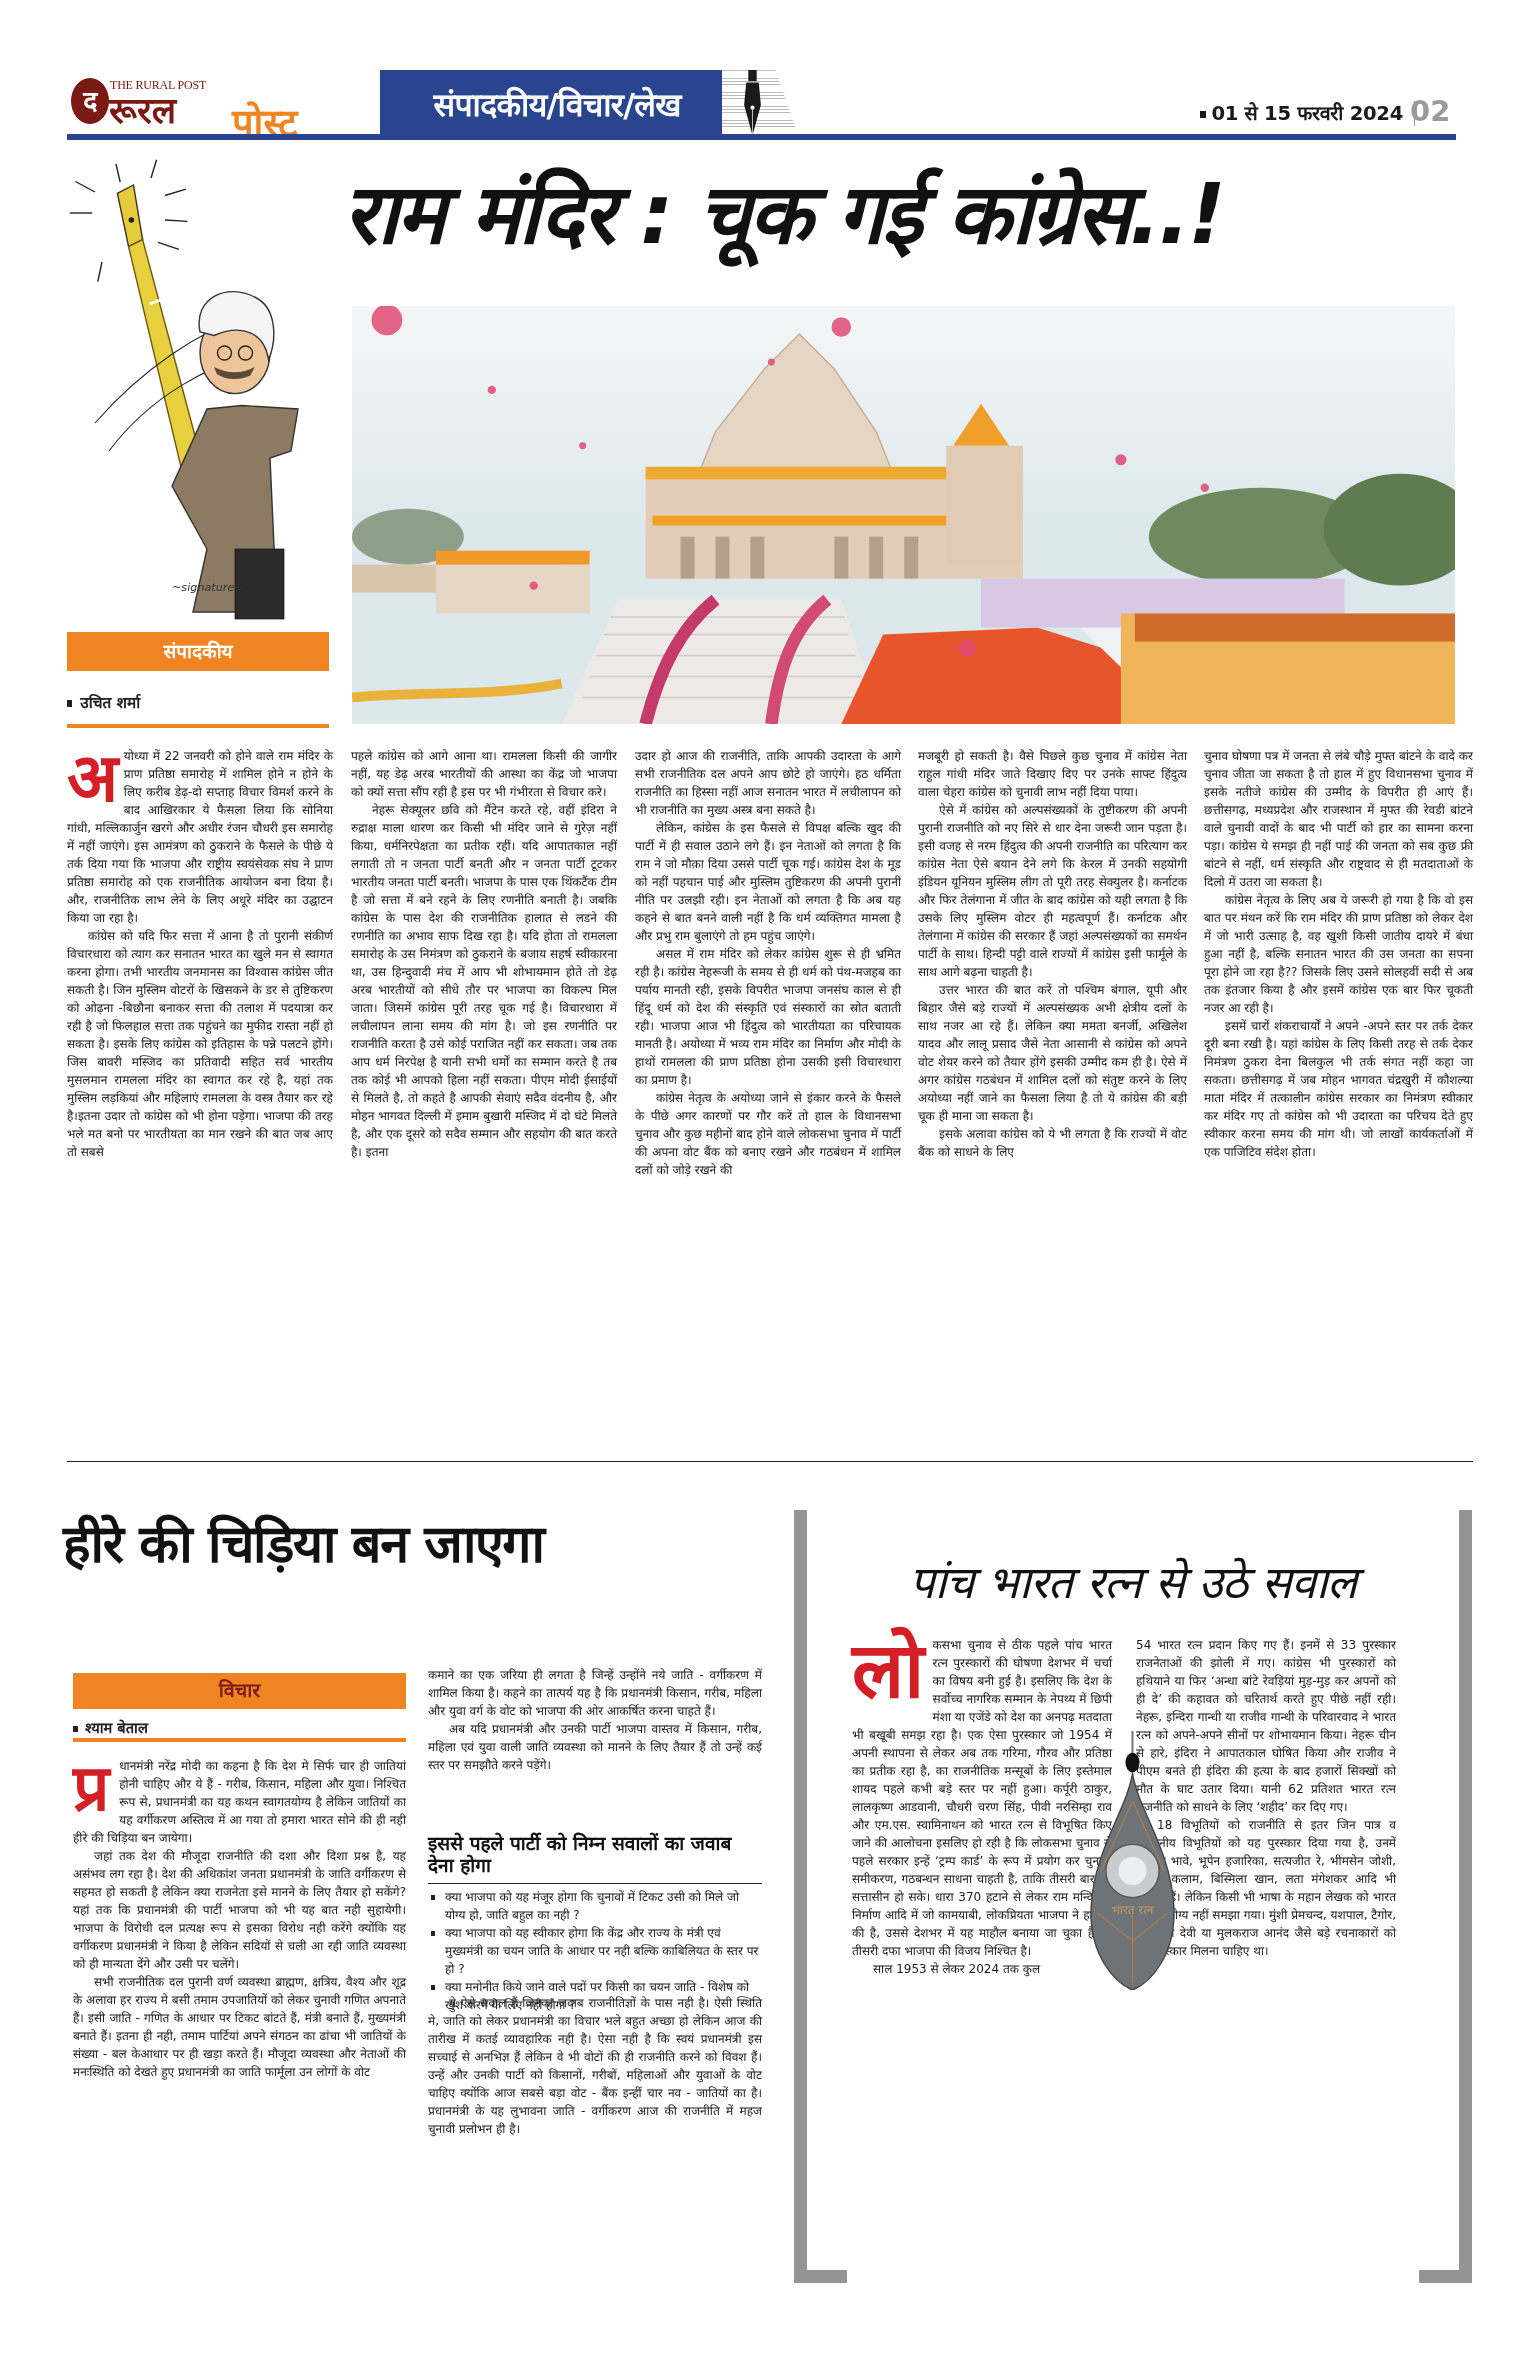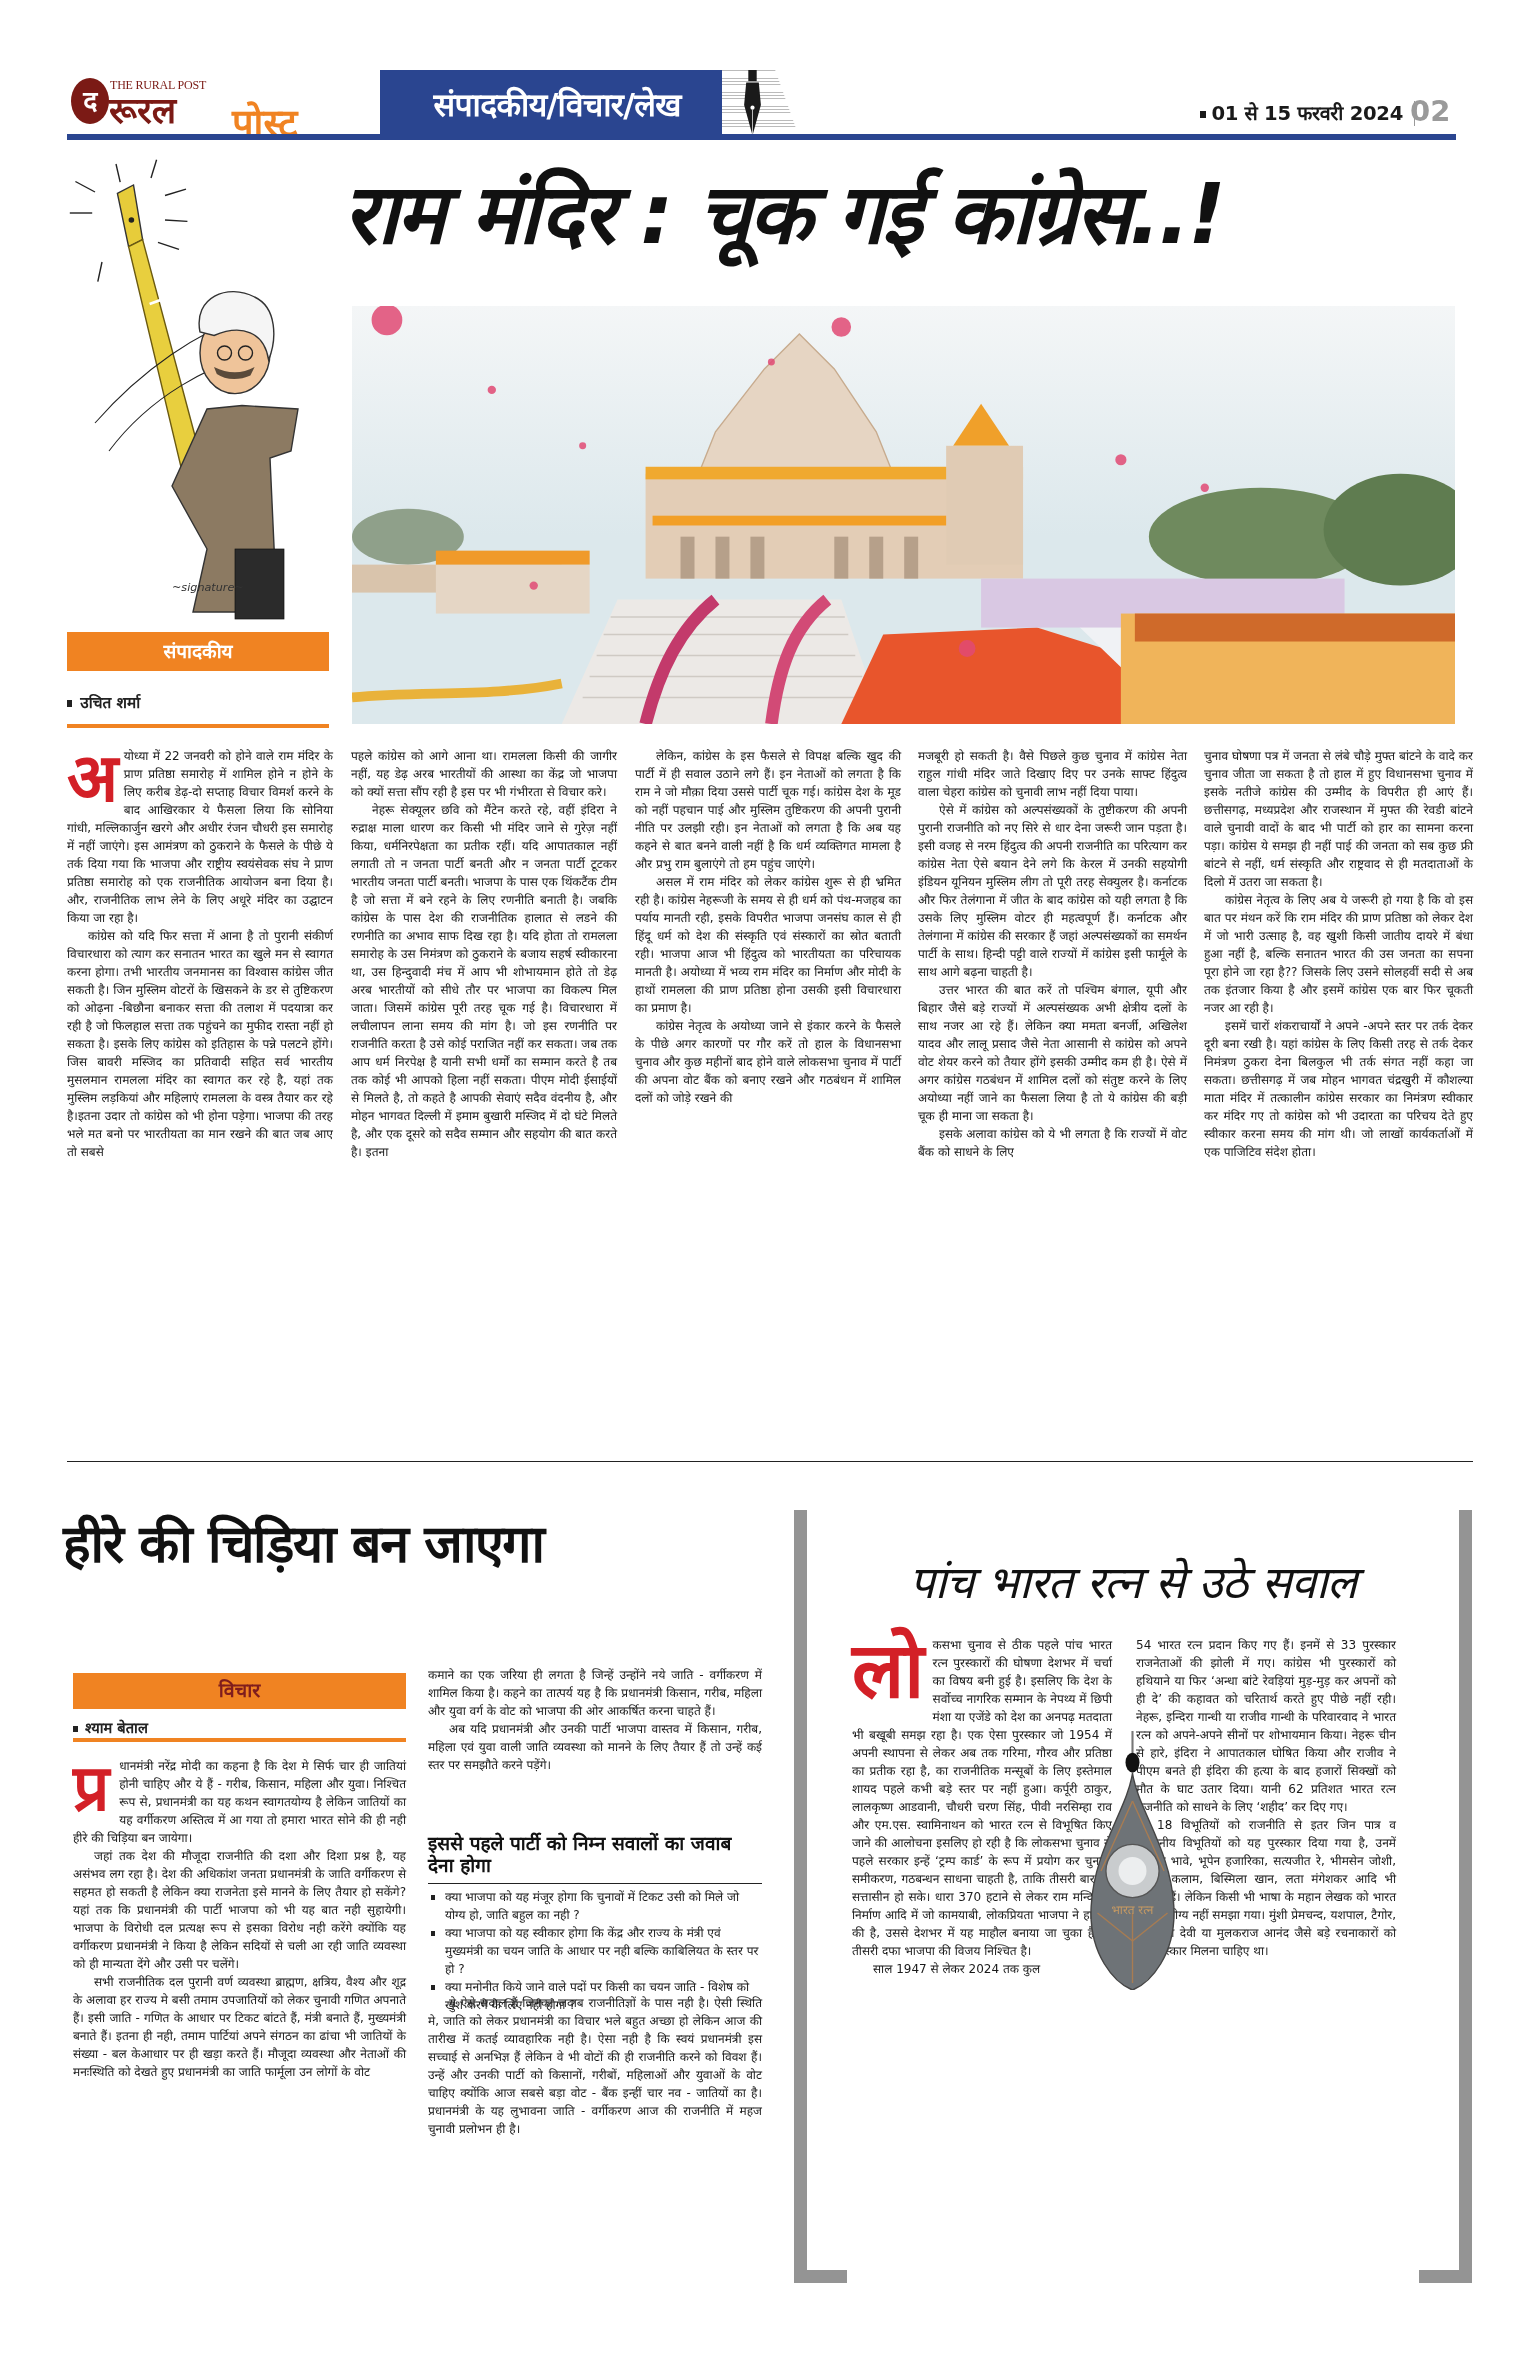--- a/index.html
+++ b/index.html
@@ -212,20 +212,21 @@
 
 <div class="col top-col-1">
   <p class="first"><span class="dropcap dropcap-a">अ</span><span>योध्या में 22 जनवरी को होने वाले राम मंदिर के प्राण प्रतिष्ठा समारोह में शामिल होने न होने के लिए करीब डेढ़-दो सप्ताह विचार विमर्श करने के बाद आखिरकार ये फैसला लिया कि सोनिया गांधी, मल्लिकार्जुन खरगे और अधीर रंजन चौधरी इस समारोह में नहीं जाएंगे। इस आमंत्रण को ठुकराने के फैसले के पीछे ये तर्क दिया गया कि भाजपा और राष्ट्रीय स्वयंसेवक संघ ने प्राण प्रतिष्ठा समारोह को एक राजनीतिक आयोजन बना दिया है। और, राजनीतिक लाभ लेने के लिए अधूरे मंदिर का उद्घाटन किया जा रहा है।</span></p>
   <p>कांग्रेस को यदि फिर सत्ता में आना है तो पुरानी संकीर्ण विचारधारा को त्याग कर सनातन भारत का खुले मन से स्वागत करना होगा। तभी भारतीय जनमानस का विश्वास कांग्रेस जीत सकती है। जिन मुस्लिम वोटरों के खिसकने के डर से तुष्टिकरण को ओढ़ना -बिछौना बनाकर सत्ता की तलाश में पदयात्रा कर रही है जो फिलहाल सत्ता तक पहुंचने का मुफीद रास्ता नहीं हो सकता है। इसके लिए कांग्रेस को इतिहास के पन्ने पलटने होंगे। जिस बावरी मस्जिद का प्रतिवादी सहित सर्व भारतीय मुसलमान रामलला मंदिर का स्वागत कर रहे है, यहां तक मुस्लिम लड़कियां और महिलाएं रामलला के वस्त्र तैयार कर रहे है।इतना उदार तो कांग्रेस को भी होना पड़ेगा। भाजपा की तरह भले मत बनो पर भारतीयता का मान रखने की बात जब आए तो सबसे</p>
 </div>
 <div class="col top-col-2">
   <p class="first">पहले कांग्रेस को आगे आना था। रामलला किसी की जागीर नहीं, यह डेढ़ अरब भारतीयों की आस्था का केंद्र जो भाजपा को क्यों सत्ता सौंप रही है इस पर भी गंभीरता से विचार करे।</p>
   <p>नेहरू सेक्यूलर छवि को मैंटेन करते रहे, वहीं इंदिरा ने रुद्राक्ष माला धारण कर किसी भी मंदिर जाने से गुरेज़ नहीं किया, धर्मनिरपेक्षता का प्रतीक रहीं। यदि आपातकाल नहीं लगाती तो न जनता पार्टी बनती और न जनता पार्टी टूटकर भारतीय जनता पार्टी बनती। भाजपा के पास एक थिंकटैंक टीम है जो सत्ता में बने रहने के लिए रणनीति बनाती है। जबकि कांग्रेस के पास देश की राजनीतिक हालात से लडने की रणनीति का अभाव साफ दिख रहा है। यदि होता तो रामलला समारोह के उस निमंत्रण को ठुकराने के बजाय सहर्ष स्वीकारना था, उस हिन्दुवादी मंच में आप भी शोभायमान होते तो डेढ़ अरब भारतीयों को सीधे तौर पर भाजपा का विकल्प मिल जाता। जिसमें कांग्रेस पूरी तरह चूक गई है। विचारधारा में लचीलापन लाना समय की मांग है। जो इस रणनीति पर राजनीति करता है उसे कोई पराजित नहीं कर सकता। जब तक आप धर्म निरपेक्ष है यानी सभी धर्मों का सम्मान करते है तब तक कोई भी आपको हिला नहीं सकता। पीएम मोदी ईसाईयों से मिलते है, तो कहते है आपकी सेवाएं सदैव वंदनीय है, और मोहन भागवत दिल्ली में इमाम बुखारी मस्जिद में दो घंटे मिलते है, और एक दूसरे को सदैव सम्मान और सहयोग की बात करते है। इतना</p>
 </div>
 <div class="col top-col-3">
+  <p class="first">उदार हो आज की राजनीति, ताकि आपकी उदारता के आगे सभी राजनीतिक दल अपने आप छोटे हो जाएंगे। हठ धर्मिता राजनीति का हिस्सा नहीं आज सनातन भारत में लचीलापन को भी राजनीति का मुख्य अस्त्र बना सकते है।</p>
   <p>लेकिन, कांग्रेस के इस फैसले से विपक्ष बल्कि खुद की पार्टी में ही सवाल उठाने लगे हैं। इन नेताओं को लगता है कि राम ने जो मौक़ा दिया उससे पार्टी चूक गई। कांग्रेस देश के मूड को नहीं पहचान पाई और मुस्लिम तुष्टिकरण की अपनी पुरानी नीति पर उलझी रही। इन नेताओं को लगता है कि अब यह कहने से बात बनने वाली नहीं है कि धर्म व्यक्तिगत मामला है और प्रभु राम बुलाएंगे तो हम पहुंच जाएंगे।</p>
   <p>असल में राम मंदिर को लेकर कांग्रेस शुरू से ही भ्रमित रही है। कांग्रेस नेहरूजी के समय से ही धर्म को पंथ-मजहब का पर्याय मानती रही, इसके विपरीत भाजपा जनसंघ काल से ही हिंदू धर्म को देश की संस्कृति एवं संस्कारों का स्रोत बताती रही। भाजपा आज भी हिंदुत्व को भारतीयता का परिचायक मानती है। अयोध्या में भव्य राम मंदिर का निर्माण और मोदी के हाथों रामलला की प्राण प्रतिष्ठा होना उसकी इसी विचारधारा का प्रमाण है।</p>
   <p>कांग्रेस नेतृत्व के अयोध्या जाने से इंकार करने के फैसले के पीछे अगर कारणों पर गौर करें तो हाल के विधानसभा चुनाव और कुछ महीनों बाद होने वाले लोकसभा चुनाव में पार्टी की अपना वोट बैंक को बनाए रखने और गठबंधन में शामिल दलों को जोड़े रखने की</p>
 </div>
 <div class="col top-col-4">
   <p class="first">मजबूरी हो सकती है। वैसे पिछले कुछ चुनाव में कांग्रेस नेता राहुल गांधी मंदिर जाते दिखाए दिए पर उनके साफ्ट हिंदुत्व वाला चेहरा कांग्रेस को चुनावी लाभ नहीं दिया पाया।</p>
   <p>ऐसे में कांग्रेस को अल्पसंख्यकों के तुष्टीकरण की अपनी पुरानी राजनीति को नए सिरे से धार देना जरूरी जान पड़ता है। इसी वजह से नरम हिंदुत्व की अपनी राजनीति का परित्याग कर कांग्रेस नेता ऐसे बयान देने लगे कि केरल में उनकी सहयोगी इंडियन यूनियन मुस्लिम लीग तो पूरी तरह सेक्युलर है। कर्नाटक और फिर तेलंगाना में जीत के बाद कांग्रेस को यही लगता है कि उसके लिए मुस्लिम वोटर ही महत्वपूर्ण हैं। कर्नाटक और तेलंगाना में कांग्रेस की सरकार हैं जहां अल्पसंख्यकों का समर्थन पार्टी के साथ। हिन्दी पट्टी वाले राज्यों में कांग्रेस इसी फार्मूले के साथ आगे बढ़ना चाहती है।</p>
   <p>उत्तर भारत की बात करें तो पश्चिम बंगाल, यूपी और बिहार जैसे बड़े राज्यों में अल्पसंख्यक अभी क्षेत्रीय दलों के साथ नजर आ रहे हैं। लेकिन क्या ममता बनर्जी, अखिलेश यादव और लालू प्रसाद जैसे नेता आसानी से कांग्रेस को अपने वोट शेयर करने को तैयार होंगे इसकी उम्मीद कम ही है। ऐसे में अगर कांग्रेस गठबंधन में शामिल दलों को संतुष्ट करने के लिए अयोध्या नहीं जाने का फैसला लिया है तो ये कांग्रेस की बड़ी चूक ही माना जा सकता है।</p>
   <p>इसके अलावा कांग्रेस को ये भी लगता है कि राज्यों में वोट बैंक को साधने के लिए</p>
 </div>
@@ -266,21 +267,21 @@
 <div class="bracket-box">
   <div class="br-l"></div>
   <div class="br-r"></div>
   <div class="br-bl"></div>
   <div class="br-br"></div>
 </div>
 <h2 class="headline-3">पांच भारत रत्न से उठे सवाल</h2>
 
 <div class="col br-col-1">
   <p class="first"><span class="dropcap dropcap-lo">लो</span><span>कसभा चुनाव से ठीक पहले पांच भारत रत्न पुरस्कारों की घोषणा देशभर में चर्चा का विषय बनी हुई है। इसलिए कि देश के सर्वोच्च नागरिक सम्मान के नेपथ्य में छिपी मंशा या एजेंडे को देश का अनपढ़ मतदाता भी बखूबी समझ रहा है। एक ऐसा पुरस्कार जो 1954 में अपनी स्थापना से लेकर अब तक गरिमा, गौरव और प्रतिष्ठा का प्रतीक रहा है, का राजनीतिक मन्सूबों के लिए इस्तेमाल शायद पहले कभी बड़े स्तर पर नहीं हुआ। कर्पूरी ठाकुर, लालकृष्ण आडवानी, चौधरी चरण सिंह, पीवी नरसिम्हा राव और एम.एस. स्वामिनाथन को भारत रत्न से विभूषित किए जाने की आलोचना इसलिए हो रही है कि लोकसभा चुनाव से पहले सरकार इन्हें ‘ट्रम्प कार्ड’ के रूप में प्रयोग कर चुनावी समीकरण, गठबन्धन साधना चाहती है, ताकि तीसरी बार वह सत्तासीन हो सके। धारा 370 हटाने से लेकर राम मन्दिर के निर्माण आदि में जो कामयाबी, लोकप्रियता भाजपा ने हासिल की है, उससे देशभर में यह माहौल बनाया जा चुका है कि तीसरी दफा भाजपा की विजय निश्चित है।</span></p>
-  <p>साल 1947 से लेकर 2024 तक कुल</p>
+  <p>साल 1953 से लेकर 2024 तक कुल</p>
 </div>
 <div class="col br-col-2">
   <p class="first">54 भारत रत्न प्रदान किए गए हैं। इनमें से 33 पुरस्कार राजनेताओं की झोली में गए। कांग्रेस भी पुरस्कारों को हथियाने या फिर ‘अन्धा बांटे रेवड़ियां मुड़-मुड़ कर अपनों को ही दे’ की कहावत को चरितार्थ करते हुए पीछे नहीं रही। नेहरू, इन्दिरा गान्धी या राजीव गान्धी के परिवारवाद ने भारत रत्न को अपने-अपने सीनों पर शोभायमान किया। नेहरू चीन से हारे, इंदिरा ने आपातकाल घोषित किया और राजीव ने पीएम बनते ही इंदिरा की हत्या के बाद हजारों सिक्खों को मौत के घाट उतार दिया। यानी 62 प्रतिशत भारत रत्न राजनीति को साधने के लिए ‘शहीद’ कर दिए गए।</p>
   <p>18 विभूतियों को राजनीति से इतर जिन पात्र व प्रशंसनीय विभूतियों को यह पुरस्कार दिया गया है, उनमें विनोबा भावे, भूपेन हजारिका, सत्यजीत रे, भीमसेन जोशी, अब्दुल कलाम, बिस्मिला खान, लता मंगेशकर आदि भी शामिल हैं। लेकिन किसी भी भाषा के महान लेखक को भारत रत्न के योग्य नहीं समझा गया। मुंशी प्रेमचन्द, यशपाल, टैगोर, महाश्वेता देवी या मुलकराज आनंद जैसे बड़े रचनाकारों को यह पुरस्कार मिलना चाहिए था।</p>
 </div>
 
 <svg class="medal" viewBox="0 0 130 370">
   <line x1="65" y1="0" x2="65" y2="60" stroke="#777" stroke-width="3"></line>
   <ellipse cx="65" cy="45" rx="10" ry="14" fill="#111"></ellipse>
   <path d="M65 60 C58 110 10 170 6 250 C2 320 40 360 65 370 C90 360 128 320 124 250 C120 170 72 110 65 60 Z" fill="#6e7377" stroke="#444" stroke-width="2"></path>

